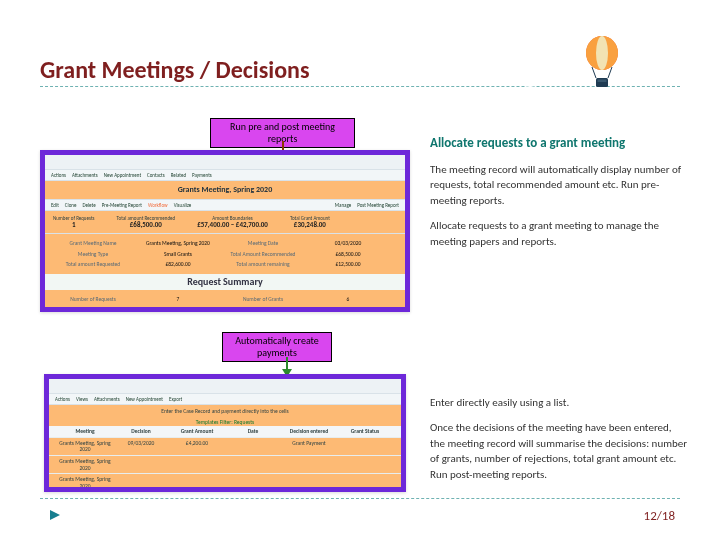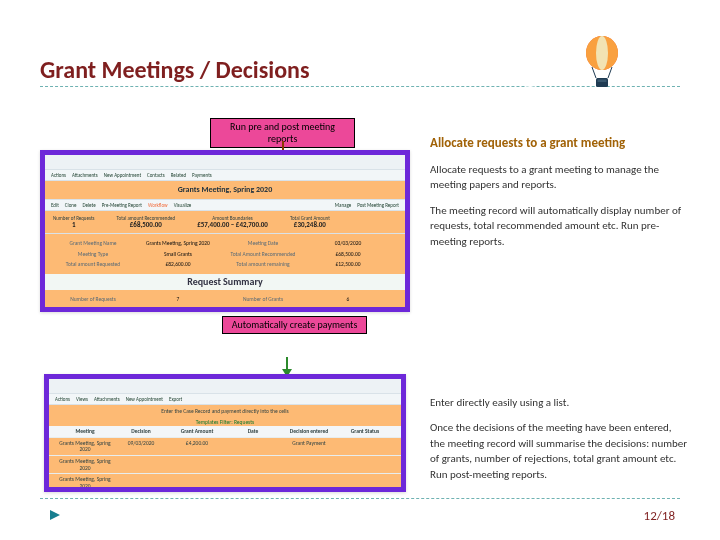--- a/index.html
+++ b/index.html
@@ -36,29 +36,29 @@
 
   
   .cloud-lg { position:absolute; top:46px; left:508px; }
   .cloud-sm { position:absolute; top:26px; left:634px; }
   .balloon  { position:absolute; top:36px; left:582px; }
 
   
   .callout {
     position: absolute;
     border: 1px solid #000;
-    background: #ec4899;
+    background: #d946ef;
     font-size: 10px;
     text-align: center;
     line-height: 1.2;
     padding: 2px 4px;
     box-sizing: border-box;
   }
   .callout.c1 { top: 118px; left: 210px; width: 145px; }
-  .callout.c2 { top: 316px; left: 222px; width: 145px; }
+  .callout.c2 { top: 332px; left: 222px; width: 110px; }
 
   .arrow { position:absolute; }
 
   
   .shot {
     position: absolute;
     border: 5px solid #6d28d9;
     background: #fdba74;
     box-shadow: 0 1px 3px rgba(0,0,0,.15);
     box-sizing: border-box;
@@ -90,21 +90,21 @@
   .rtext {
     position: absolute;
     left: 430px;
     width: 258px;
     color: #333;
   }
   .rtext h3 {
     font-size: 13px;
     margin: 0 0 12px 0;
     font-weight: 700;
-    color: #a16207;
+    color: #0f766e;
   }
   .rtext p {
     font-size: 11px;
     margin: 0 0 10px 0;
     line-height: 1.4;
     color: #333;
   }
   .rblock1 { top: 135px; }
   .rblock2 { top: 395px; }
 
@@ -277,22 +277,22 @@
         <span></span>
         <span></span>
         <span></span>
         <span></span>
       </div>
     </div>
   </div>
 
   <div class="rtext rblock1">
     <h3>Allocate requests to a grant meeting</h3>
+    <p>The meeting record will automatically display number of requests, total recommended amount etc. Run pre-meeting reports.</p>
     <p>Allocate requests to a grant meeting to manage the meeting papers and reports.</p>
-    <p>The meeting record will automatically display number of requests, total recommended amount etc. Run pre-meeting reports.</p>
   </div>
   <div class="rtext rblock2">
     <p>Enter directly easily using a list.</p>
     <p>Once the decisions of the meeting have been entered, the meeting record will summarise the decisions: number of grants, number of rejections, total grant amount etc. Run post-meeting reports.</p>
   </div>
 
   <div class="page-footer">12/18</div>
 
   <svg class="footer-mark" width="14" height="14">
     <polygon points="2,2 12,7 2,12" fill="#177e8f"></polygon>

